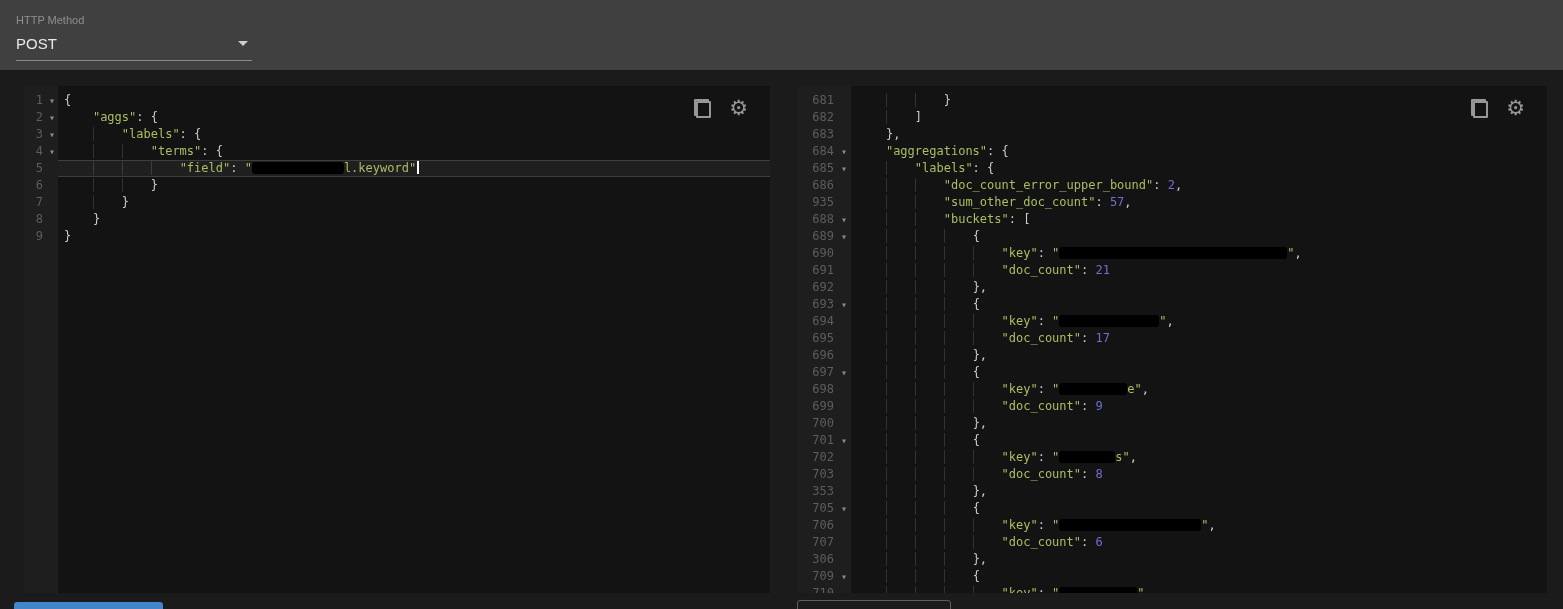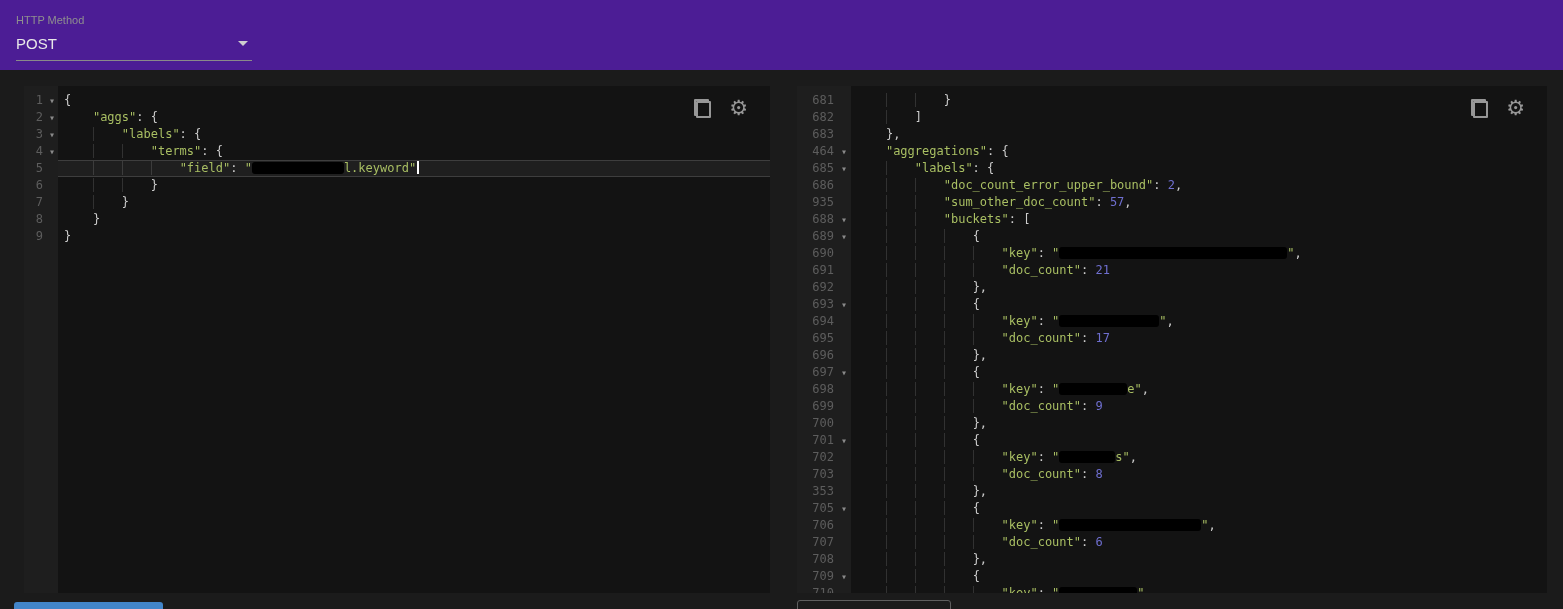--- a/index.html
+++ b/index.html
@@ -4,21 +4,21 @@
 <style>
   * { margin:0; padding:0; box-sizing:border-box; }
   html,body { width:1563px; height:609px; overflow:hidden; }
   body {
     background:#1b1b1b;
     font-family:"Liberation Sans", sans-serif;
     position:relative;
   }
 
   
-  .topbar { position:absolute; top:0; left:0; right:0; height:70px; background:#4c1d95; }
+  .topbar { position:absolute; top:0; left:0; right:0; height:70px; background:#404040; }
   .field { position:absolute; top:14px; border-bottom:1px solid #8a8a8a; padding-bottom:7px; cursor:pointer; }
   .method-field { left:16px; width:236px; }
   .path-field { left:275px; right:16px; }
   .field-label { font-size:11px; color:#8f8f8f; margin-bottom:7px; }
   .field-value-row { display:flex; align-items:center; justify-content:space-between; height:20px; }
   .field-value { font-size:15px; color:#e8e8e8; }
   .caret { width:0; height:0; border-left:5px solid transparent; border-right:5px solid transparent; border-top:5px solid #cfcfcf; margin-right:4px; }
 
   
   .editor {
@@ -104,21 +104,21 @@
       <span class="gear-icon">⚙</span>
     </div>
   </section>
 
   <section class="editor editor-right" id="response-editor">
     <div class="gutter-bg"></div>
     <div class="lines">
         <div class="code-line"><span class="ln">681</span><span class="fold"></span><span class="code"><span class="iu">    </span><span class="iu">    </span><span class="iu">    </span><span class="tok-p">}</span></span></div>
         <div class="code-line"><span class="ln">682</span><span class="fold"></span><span class="code"><span class="iu">    </span><span class="iu">    </span><span class="tok-p">]</span></span></div>
         <div class="code-line"><span class="ln">683</span><span class="fold"></span><span class="code"><span class="iu">    </span><span class="tok-p">},</span></span></div>
-        <div class="code-line"><span class="ln">464</span><span class="fold">▾</span><span class="code"><span class="iu">    </span><span class="tok-s">"aggregations"</span><span class="tok-p">: {</span></span></div>
+        <div class="code-line"><span class="ln">684</span><span class="fold">▾</span><span class="code"><span class="iu">    </span><span class="tok-s">"aggregations"</span><span class="tok-p">: {</span></span></div>
         <div class="code-line"><span class="ln">685</span><span class="fold">▾</span><span class="code"><span class="iu">    </span><span class="iu">    </span><span class="tok-s">"labels"</span><span class="tok-p">: {</span></span></div>
         <div class="code-line"><span class="ln">686</span><span class="fold"></span><span class="code"><span class="iu">    </span><span class="iu">    </span><span class="iu">    </span><span class="tok-s">"doc_count_error_upper_bound"</span><span class="tok-p">: </span><span class="tok-n">2</span><span class="tok-p">,</span></span></div>
         <div class="code-line"><span class="ln">935</span><span class="fold"></span><span class="code"><span class="iu">    </span><span class="iu">    </span><span class="iu">    </span><span class="tok-s">"sum_other_doc_count"</span><span class="tok-p">: </span><span class="tok-n">57</span><span class="tok-p">,</span></span></div>
         <div class="code-line"><span class="ln">688</span><span class="fold">▾</span><span class="code"><span class="iu">    </span><span class="iu">    </span><span class="iu">    </span><span class="tok-s">"buckets"</span><span class="tok-p">: [</span></span></div>
         <div class="code-line"><span class="ln">689</span><span class="fold">▾</span><span class="code"><span class="iu">    </span><span class="iu">    </span><span class="iu">    </span><span class="iu">    </span><span class="tok-p">{</span></span></div>
         <div class="code-line"><span class="ln">690</span><span class="fold"></span><span class="code"><span class="iu">    </span><span class="iu">    </span><span class="iu">    </span><span class="iu">    </span><span class="iu">    </span><span class="tok-s">"key"</span><span class="tok-p">: </span><span class="tok-s">"</span><span class="redact" style="width: 228px;"></span><span class="tok-s">"</span><span class="tok-p">,</span></span></div>
         <div class="code-line"><span class="ln">691</span><span class="fold"></span><span class="code"><span class="iu">    </span><span class="iu">    </span><span class="iu">    </span><span class="iu">    </span><span class="iu">    </span><span class="tok-s">"doc_count"</span><span class="tok-p">: </span><span class="tok-n">21</span></span></div>
         <div class="code-line"><span class="ln">692</span><span class="fold"></span><span class="code"><span class="iu">    </span><span class="iu">    </span><span class="iu">    </span><span class="iu">    </span><span class="tok-p">},</span></span></div>
         <div class="code-line"><span class="ln">693</span><span class="fold">▾</span><span class="code"><span class="iu">    </span><span class="iu">    </span><span class="iu">    </span><span class="iu">    </span><span class="tok-p">{</span></span></div>
         <div class="code-line"><span class="ln">694</span><span class="fold"></span><span class="code"><span class="iu">    </span><span class="iu">    </span><span class="iu">    </span><span class="iu">    </span><span class="iu">    </span><span class="tok-s">"key"</span><span class="tok-p">: </span><span class="tok-s">"</span><span class="redact" style="width: 100px;"></span><span class="tok-s">"</span><span class="tok-p">,</span></span></div>
@@ -128,21 +128,21 @@
         <div class="code-line"><span class="ln">698</span><span class="fold"></span><span class="code"><span class="iu">    </span><span class="iu">    </span><span class="iu">    </span><span class="iu">    </span><span class="iu">    </span><span class="tok-s">"key"</span><span class="tok-p">: </span><span class="tok-s">"</span><span class="redact" style="width: 68px;"></span><span class="tok-s">e"</span><span class="tok-p">,</span></span></div>
         <div class="code-line"><span class="ln">699</span><span class="fold"></span><span class="code"><span class="iu">    </span><span class="iu">    </span><span class="iu">    </span><span class="iu">    </span><span class="iu">    </span><span class="tok-s">"doc_count"</span><span class="tok-p">: </span><span class="tok-n">9</span></span></div>
         <div class="code-line"><span class="ln">700</span><span class="fold"></span><span class="code"><span class="iu">    </span><span class="iu">    </span><span class="iu">    </span><span class="iu">    </span><span class="tok-p">},</span></span></div>
         <div class="code-line"><span class="ln">701</span><span class="fold">▾</span><span class="code"><span class="iu">    </span><span class="iu">    </span><span class="iu">    </span><span class="iu">    </span><span class="tok-p">{</span></span></div>
         <div class="code-line"><span class="ln">702</span><span class="fold"></span><span class="code"><span class="iu">    </span><span class="iu">    </span><span class="iu">    </span><span class="iu">    </span><span class="iu">    </span><span class="tok-s">"key"</span><span class="tok-p">: </span><span class="tok-s">"</span><span class="redact" style="width: 56px;"></span><span class="tok-s">s"</span><span class="tok-p">,</span></span></div>
         <div class="code-line"><span class="ln">703</span><span class="fold"></span><span class="code"><span class="iu">    </span><span class="iu">    </span><span class="iu">    </span><span class="iu">    </span><span class="iu">    </span><span class="tok-s">"doc_count"</span><span class="tok-p">: </span><span class="tok-n">8</span></span></div>
         <div class="code-line"><span class="ln">353</span><span class="fold"></span><span class="code"><span class="iu">    </span><span class="iu">    </span><span class="iu">    </span><span class="iu">    </span><span class="tok-p">},</span></span></div>
         <div class="code-line"><span class="ln">705</span><span class="fold">▾</span><span class="code"><span class="iu">    </span><span class="iu">    </span><span class="iu">    </span><span class="iu">    </span><span class="tok-s"></span><span class="tok-p">{</span></span></div>
         <div class="code-line"><span class="ln">706</span><span class="fold"></span><span class="code"><span class="iu">    </span><span class="iu">    </span><span class="iu">    </span><span class="iu">    </span><span class="iu">    </span><span class="tok-s">"key"</span><span class="tok-p">: </span><span class="tok-s">"</span><span class="redact" style="width: 142px;"></span><span class="tok-s">"</span><span class="tok-p">,</span></span></div>
         <div class="code-line"><span class="ln">707</span><span class="fold"></span><span class="code"><span class="iu">    </span><span class="iu">    </span><span class="iu">    </span><span class="iu">    </span><span class="iu">    </span><span class="tok-s">"doc_count"</span><span class="tok-p">: </span><span class="tok-n">6</span></span></div>
-        <div class="code-line"><span class="ln">708</span><span class="fold"></span><span class="code"><span class="iu">    </span><span class="iu">    </span><span class="iu">    </span><span class="iu">    </span><span class="tok-p">},</span></span></div>
+        <div class="code-line"><span class="ln">306</span><span class="fold"></span><span class="code"><span class="iu">    </span><span class="iu">    </span><span class="iu">    </span><span class="iu">    </span><span class="tok-p">},</span></span></div>
         <div class="code-line"><span class="ln">709</span><span class="fold">▾</span><span class="code"><span class="iu">    </span><span class="iu">    </span><span class="iu">    </span><span class="iu">    </span><span class="tok-p">{</span></span></div>
         <div class="code-line"><span class="ln">710</span><span class="fold"></span><span class="code"><span class="iu">    </span><span class="iu">    </span><span class="iu">    </span><span class="iu">    </span><span class="iu">    </span><span class="tok-s">"key"</span><span class="tok-p">: </span><span class="tok-s">"</span><span class="redact" style="width: 78px;"></span><span class="tok-s">"</span></span></div>
       </div>
     <div class="editor-icons">
       <span class="copy-icon"></span>
       <span class="gear-icon">⚙</span>
     </div>
   </section>
 
   <button class="primary-button"></button>

